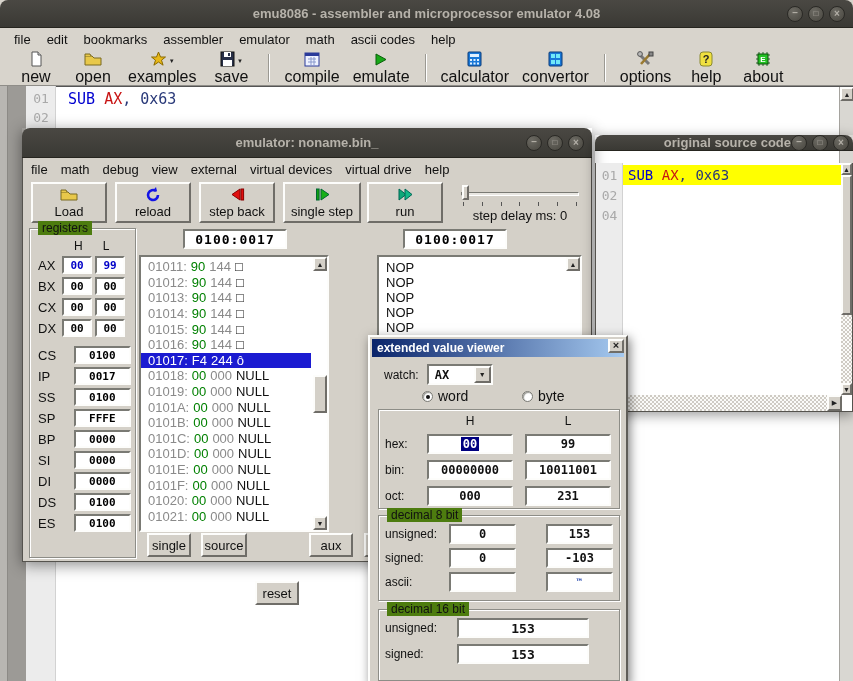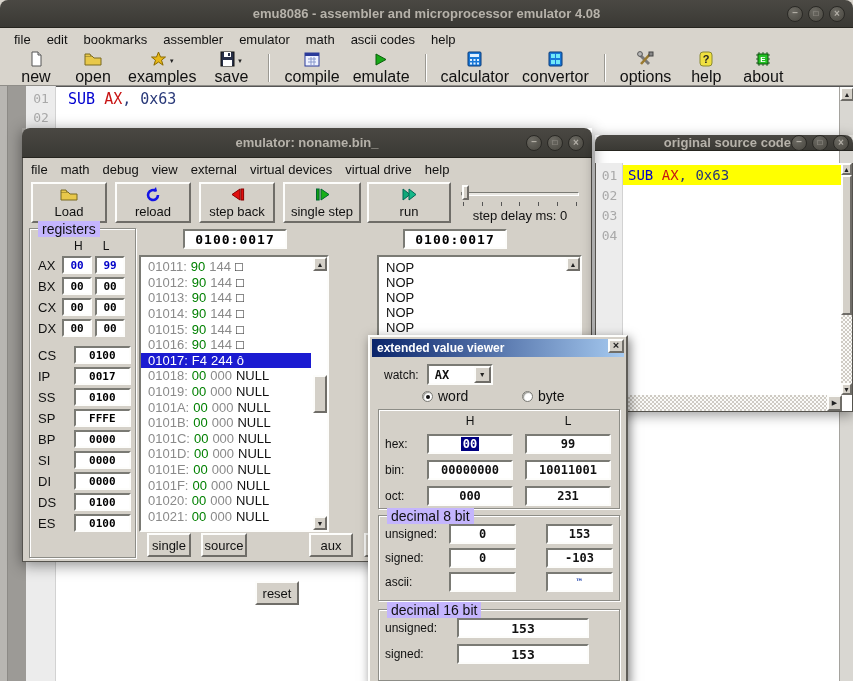--- a/index.html
+++ b/index.html
@@ -5,21 +5,21 @@
   html,body{margin:0;padding:0;background:#666;}
   *{box-sizing:border-box;}
   #stage{position:relative;width:853px;height:681px;overflow:hidden;
          font-family:"Liberation Sans",sans-serif;background:#d8d4cc;}
   .mono{font-family:"DejaVu Sans Mono",monospace;}
 
   
   .inset{border:2px solid;border-color:#7a7a74 #fdfdfb #fdfdfb #7a7a74;background:#fff;}
   .outset{border:2px solid;border-color:#fdfdfb #6f6d68 #6f6d68 #fdfdfb;background:#d4d0c8;}
   .groupbox{position:absolute;border:1px solid #8d8d87;box-shadow:inset 1px 1px 0 #fff,1px 1px 0 #fff;}
-  .groupbox .legend{position:absolute;top:-8px;left:8px;background:#c4b5fd;padding:0 4px;font-size:14px;color:#111;}
+  .groupbox .legend{position:absolute;top:-8px;left:8px;background:#4d7c0f;padding:0 4px;font-size:12px;color:#111;}
   .checker{background-color:#fbfbf9;background-image:
       linear-gradient(45deg,#cfcbc4 25%,transparent 25%,transparent 75%,#cfcbc4 75%),
       linear-gradient(45deg,#cfcbc4 25%,transparent 25%,transparent 75%,#cfcbc4 75%);
       background-size:4px 4px;background-position:0 0,2px 2px;}
   .sbtn{display:flex;align-items:center;justify-content:center;background:#d4d0c8;
         border:2px solid;border-color:#fdfdfb #6f6d68 #6f6d68 #fdfdfb;color:#222;}
   .arr-up::before{content:"▲";font-size:7px;}
   .arr-dn::before{content:"▼";font-size:7px;}
   .arr-rt::before{content:"▶";font-size:7px;}
 
@@ -404,21 +404,21 @@
           </div>
           <div class="emu-btn outset" style="left: 260px; width: 78px;">
             <span class="eicon">
               <svg width="15" height="15">
                 <rect x="1.5" y="2" width="2.6" height="11" fill="#10a010" stroke="#063"></rect>
                 <path d="M6 2l8 5.5L6 13z" fill="#18b018" stroke="#063"></path>
               </svg>
             </span>
             <span class="elabel">single step</span>
           </div>
-          <div class="emu-btn outset" style="left: 344px; width: 84px;">
+          <div class="emu-btn outset" style="left: 344px; width: 76px;">
             <span class="eicon">
               <svg width="17" height="15">
                 <path d="M2 2l7 5.5L2 13z" fill="#0fa878" stroke="#065"></path>
                 <path d="M8 2l7 5.5L8 13z" fill="#14b888" stroke="#065"></path>
               </svg>
             </span>
             <span class="elabel">run</span>
           </div>
         </div>
 
@@ -570,24 +570,20 @@
       <div id="src-lines">
           <div class="src-line">
             <span class="src-num">01</span>
             <span class="src-code hl"><span class="c-kw">SUB </span><span class="c-reg">AX</span><span class="c-num">, 0x63</span></span>
           </div>
           <div class="src-line">
             <span class="src-num">02</span>
             <span class="src-code"></span>
           </div>
           <div class="src-line">
-            <span class="src-num">03</span>
-            <span class="src-code"></span>
-          </div>
-          <div class="src-line">
             <span class="src-num">04</span>
             <span class="src-code"></span>
           </div>
         </div>
       <div id="src-vscroll">
         <span class="sbtn arr-up" style="position:absolute;top:0"></span>
         <div class="vthumb outset" style="top:12px;height:140px;width:11px"></div>
         <div class="checker" style="position:absolute;top:152px;bottom:12px;left:0;right:0"></div>
         <span class="sbtn arr-dn" style="position:absolute;bottom:0"></span>
       </div>

